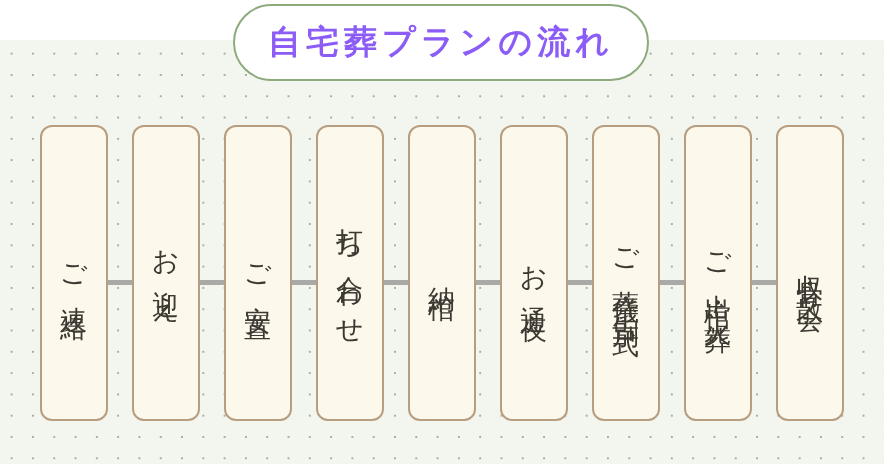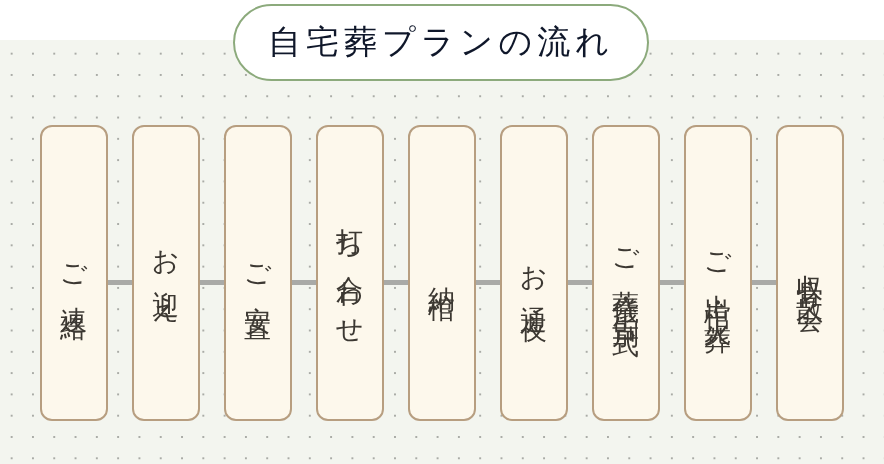--- a/index.html
+++ b/index.html
@@ -37,22 +37,22 @@
     background: #ffffff;
     border: 2px solid #8caa7c;
     border-radius: 40px;
     display: flex;
     align-items: center;
     justify-content: center;
     z-index: 3;
   }
   .title-text {
     font-size: 33px;
-    font-weight: 400;
-    color: #0f172a;
+    font-weight: 700;
+    color: #8b5cf6;
     letter-spacing: 5px;
     white-space: nowrap;
   }
   
   .connector {
     position: absolute;
     top: 280px;
     left: 74px;
     width: 736px;
     height: 5px;

